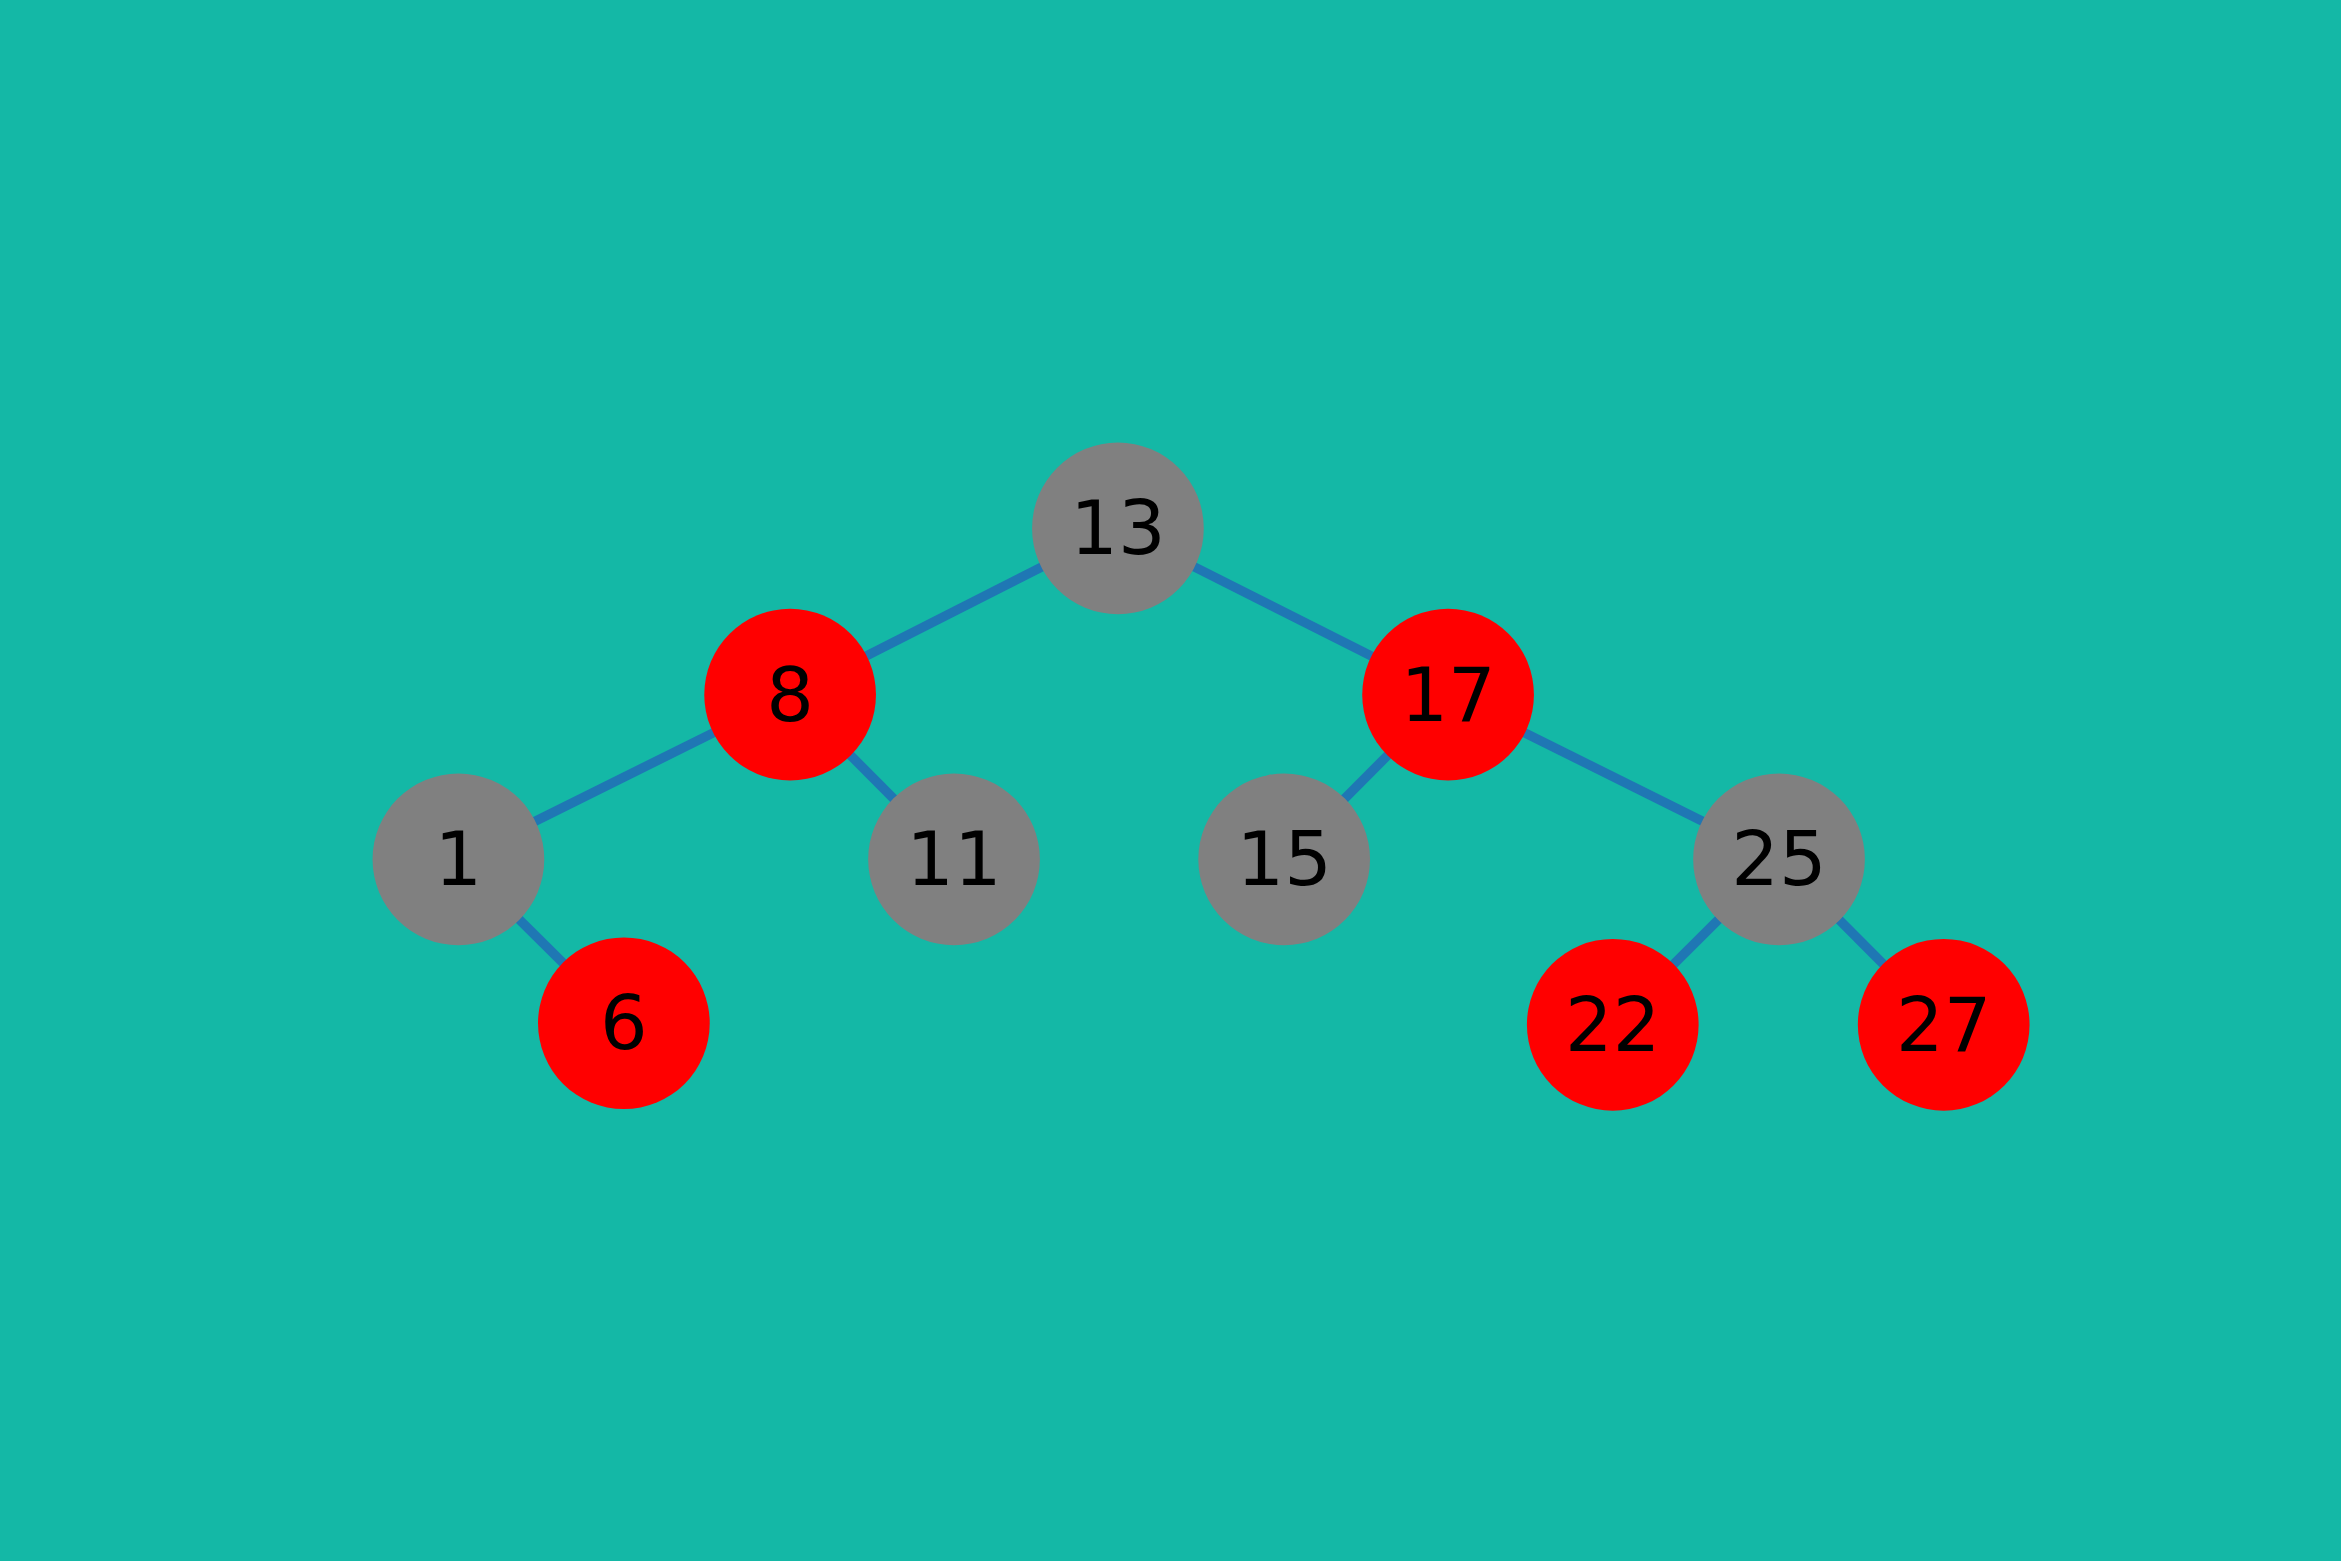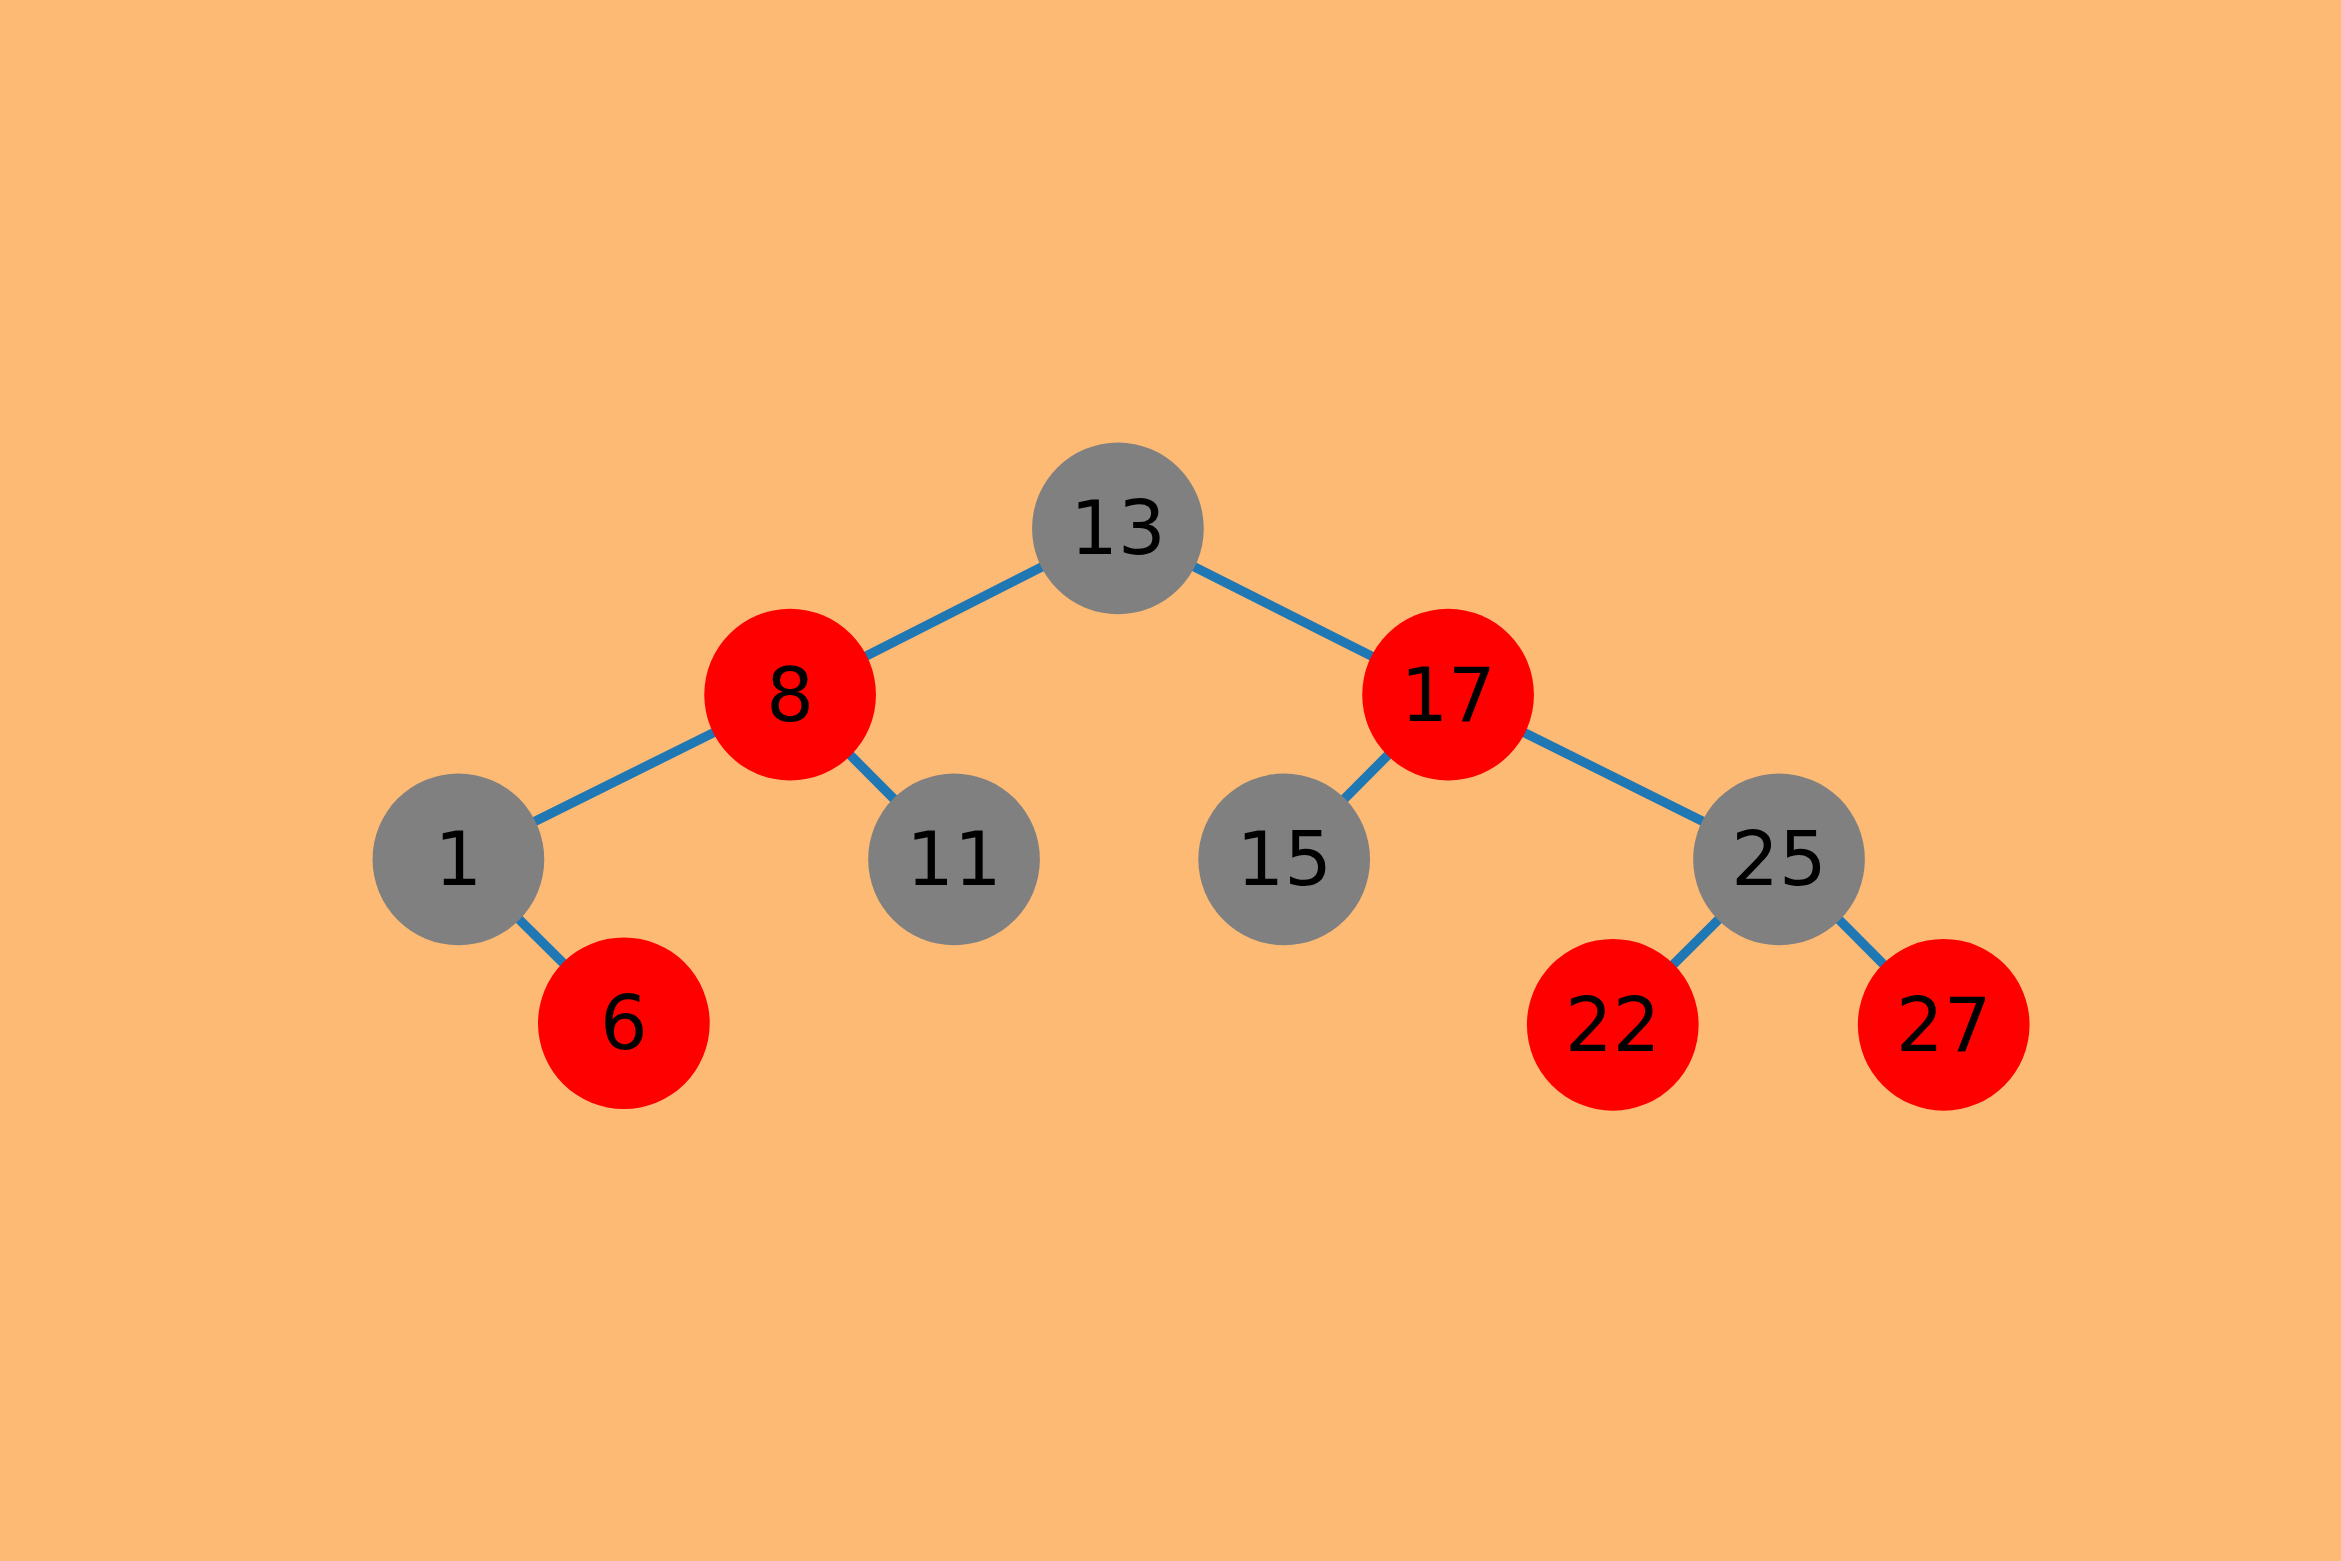--- a/index.html
+++ b/index.html
@@ -30,21 +30,21 @@
     font-family: "DejaVu Sans", sans-serif;
     font-size: 96px;
     fill: #000000;
     text-anchor: middle;
     dominant-baseline: central;
   }
 </style>
 </head>
 <body>
 
-<div id="stage" style="background: #fdba74;">
+<div id="stage" style="background: #14b8a6;">
   <svg id="graph-svg" viewBox="0 0 3000 2000" xmlns="http://www.w3.org/2000/svg">
     <g id="edges-layer">
         <line class="edge-line" x1="1432" y1="677" x2="1012" y2="890" stroke="#1f77b4" stroke-width="12"></line>
         <line class="edge-line" x1="1432" y1="677" x2="1855" y2="890" stroke="#1f77b4" stroke-width="12"></line>
         <line class="edge-line" x1="1012" y1="890" x2="587" y2="1101" stroke="#1f77b4" stroke-width="12"></line>
         <line class="edge-line" x1="1012" y1="890" x2="1222" y2="1101" stroke="#1f77b4" stroke-width="12"></line>
         <line class="edge-line" x1="587" y1="1101" x2="799" y2="1311" stroke="#1f77b4" stroke-width="12"></line>
         <line class="edge-line" x1="1855" y1="890" x2="1645" y2="1101" stroke="#1f77b4" stroke-width="12"></line>
         <line class="edge-line" x1="1855" y1="890" x2="2279" y2="1101" stroke="#1f77b4" stroke-width="12"></line>
         <line class="edge-line" x1="2279" y1="1101" x2="2066" y2="1313" stroke="#1f77b4" stroke-width="12"></line>

